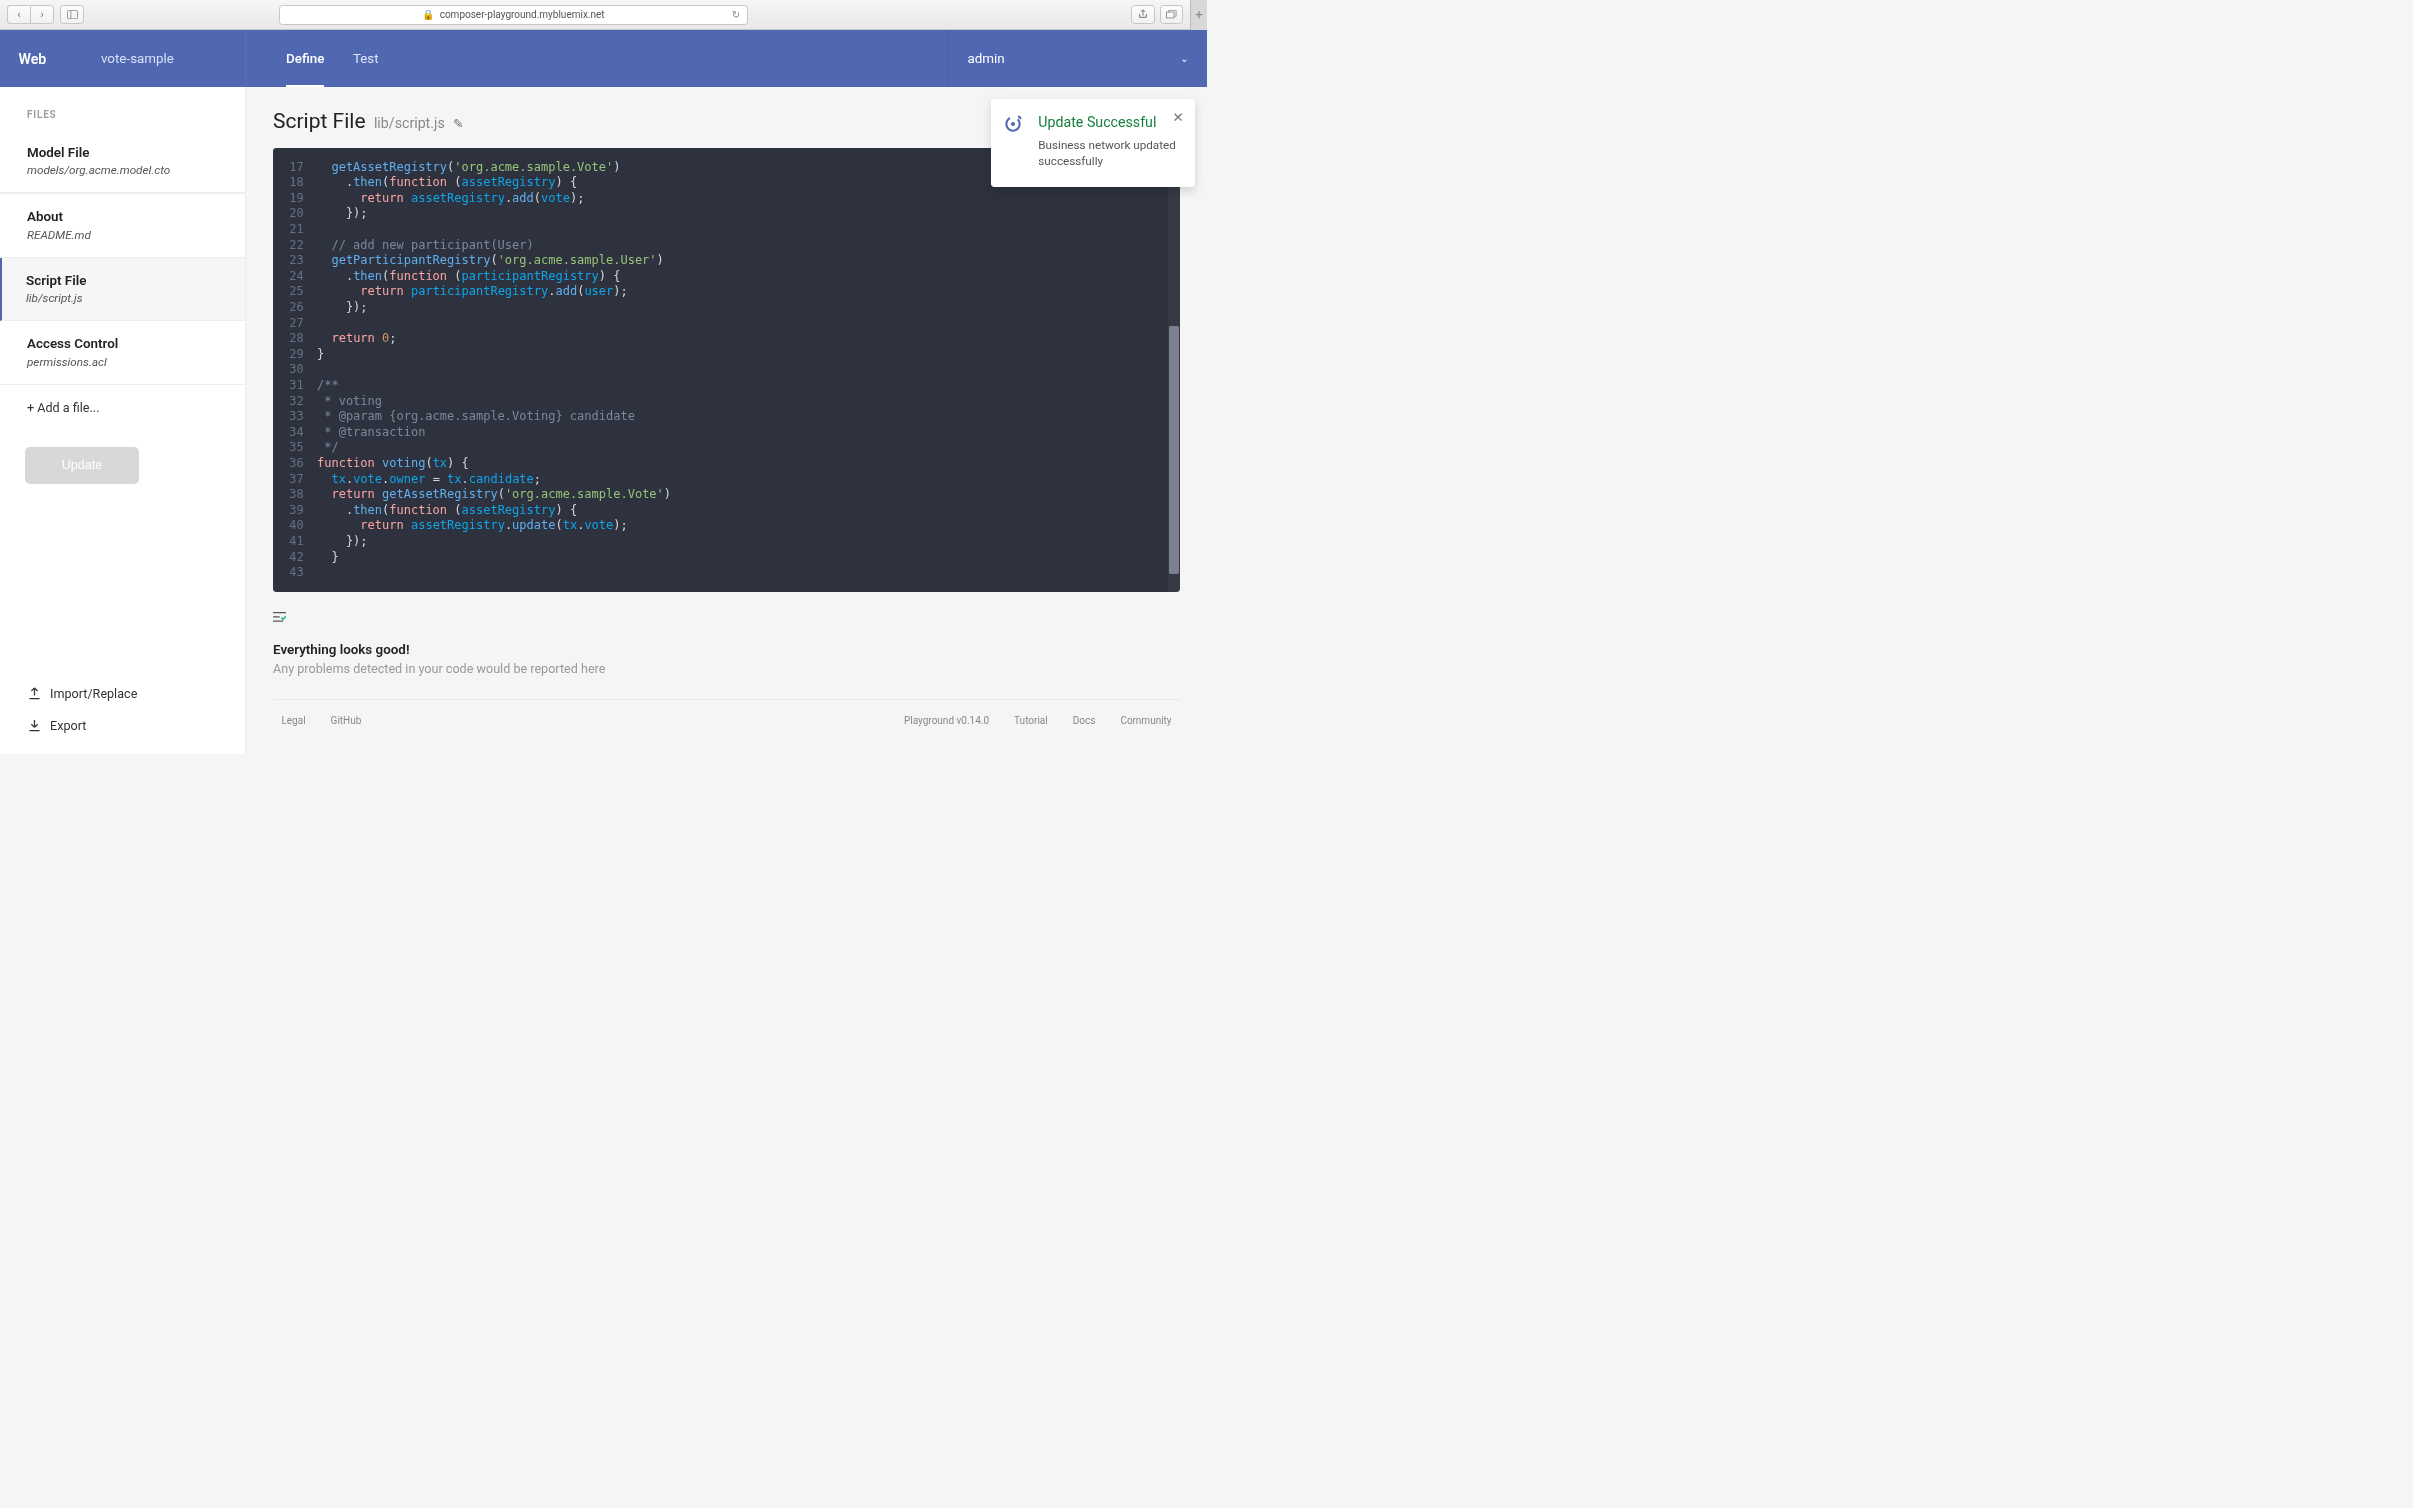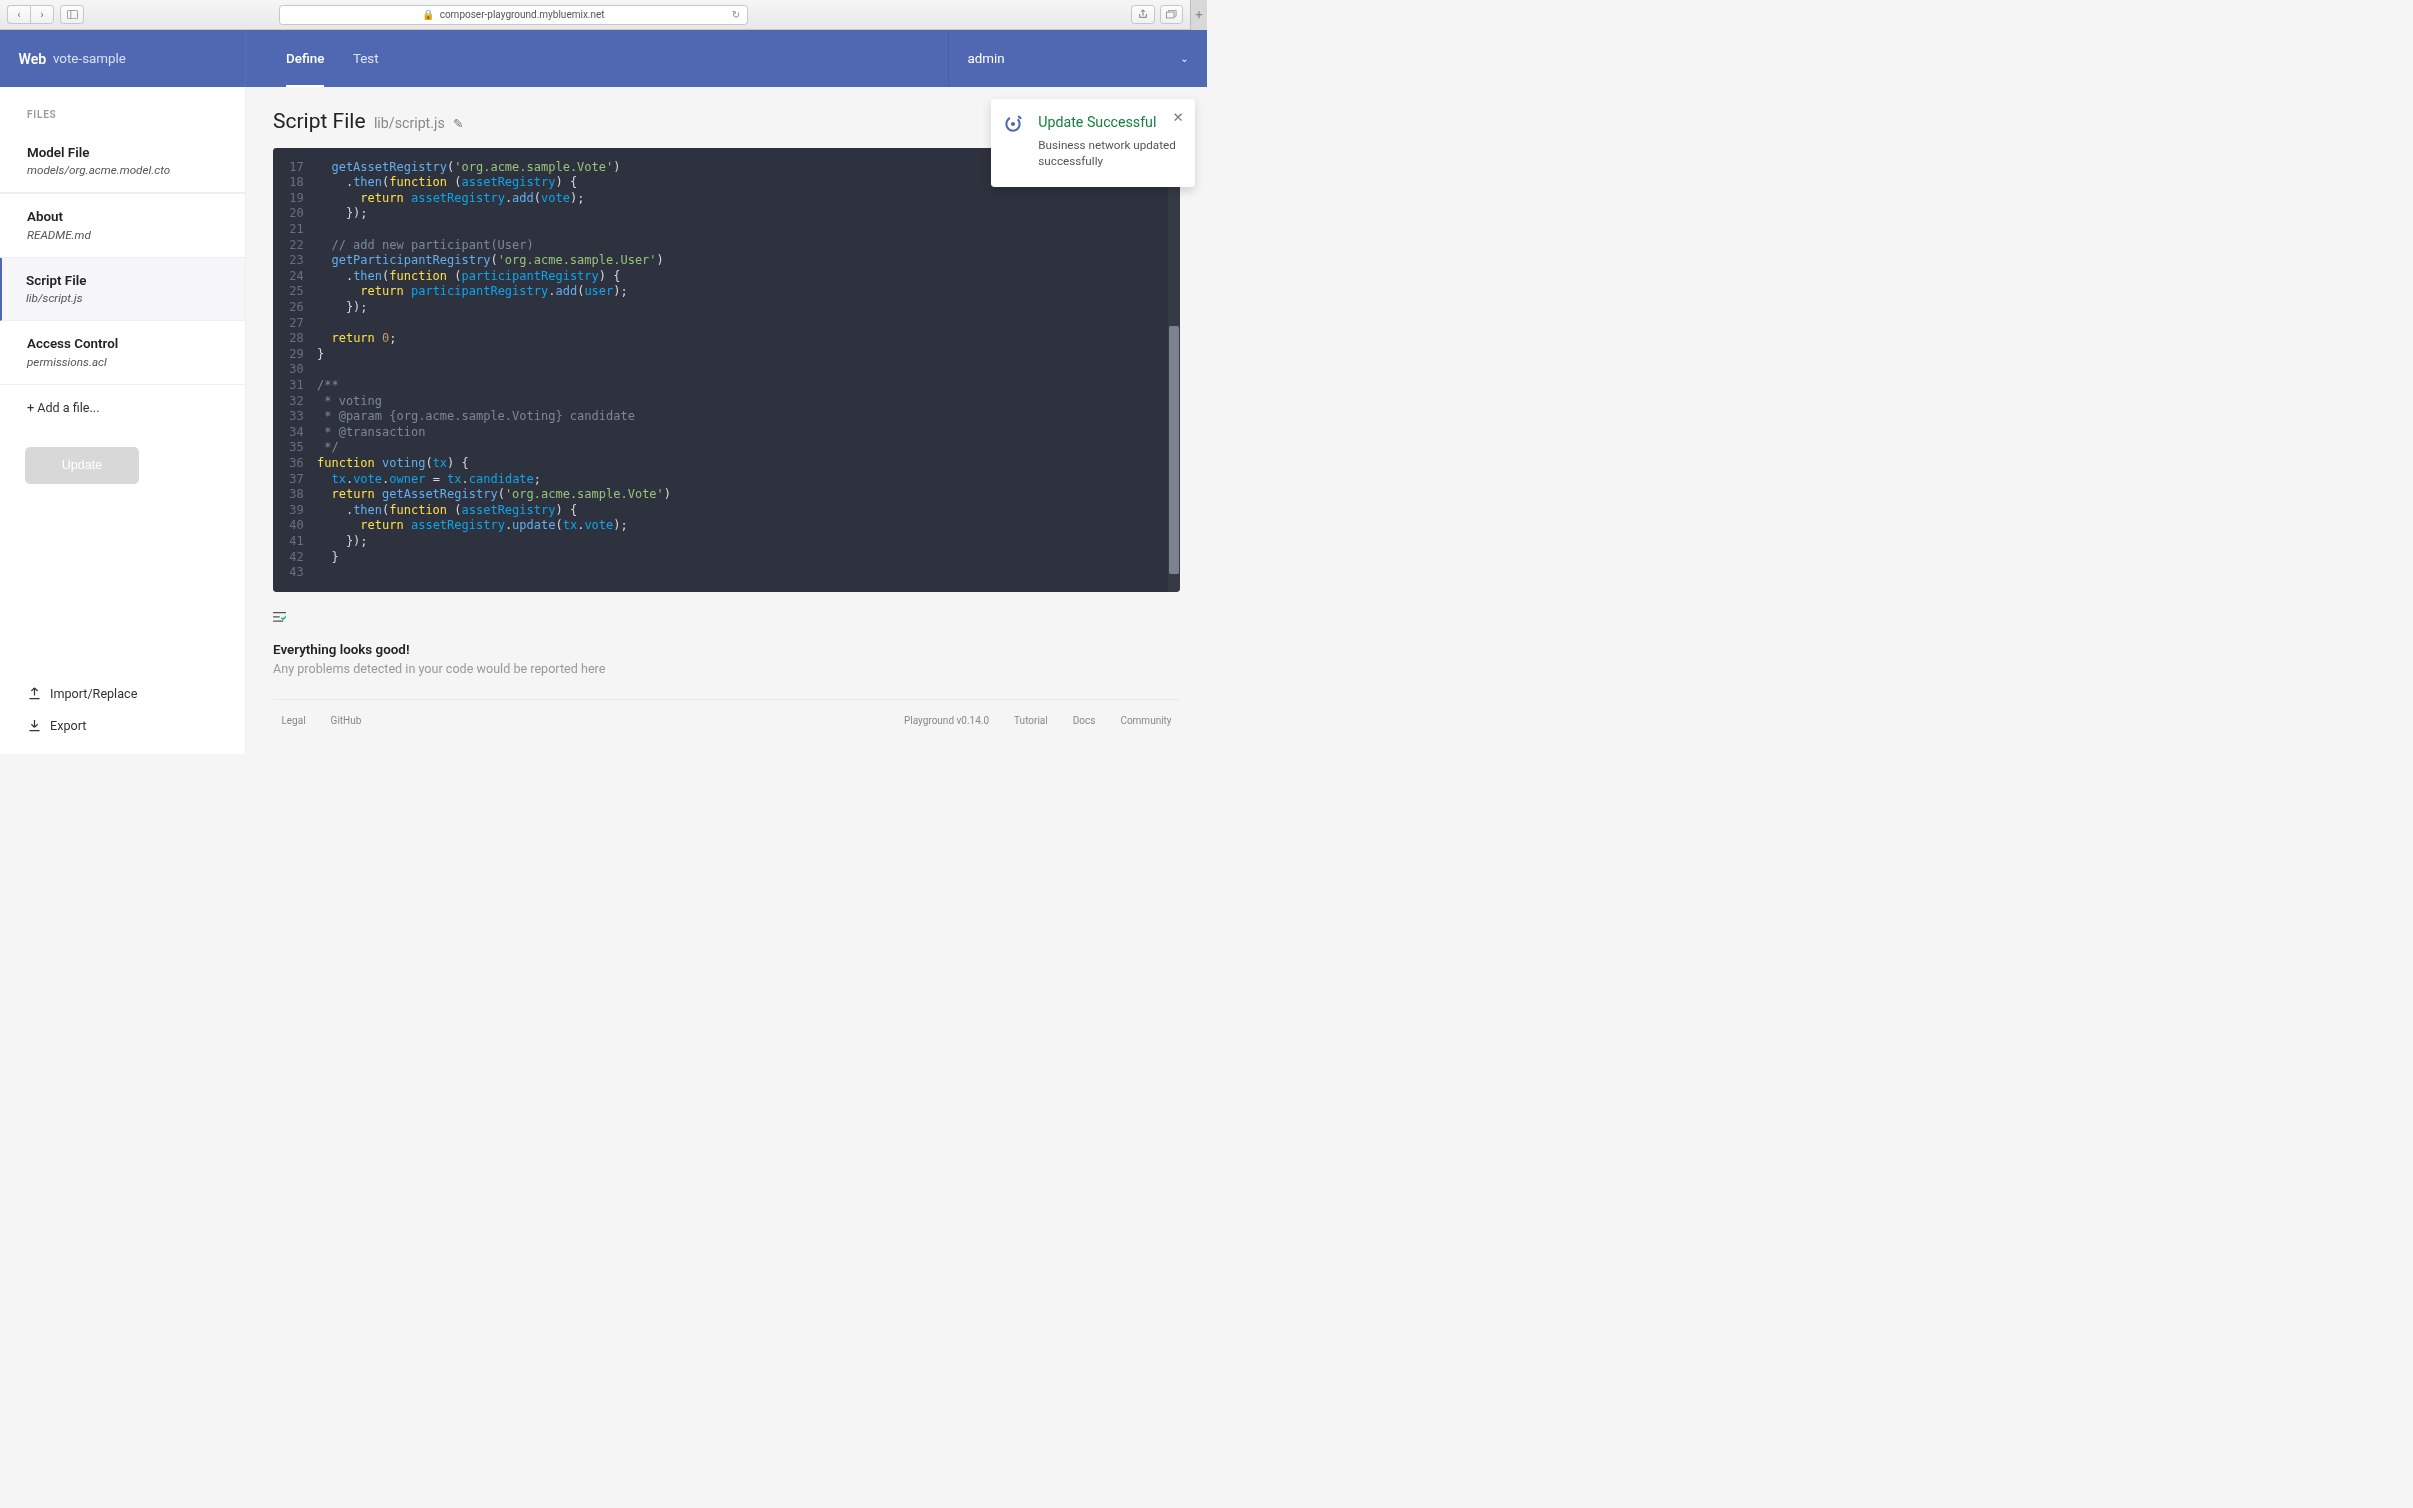--- a/index.html
+++ b/index.html
@@ -69,21 +69,21 @@
     }
     .header-left {
       width: 246px;
       display: flex;
       align-items: center;
       padding: 0 18.4px;
       gap: 6.7px;
       border-right: 0.8px solid rgba(255,255,255,0.06);
     }
     .header-left .web { font-weight: 600; font-size: 14.2px; }
-    .header-left .proj { font-size: 13.4px; color: #d8e0f5; }
+    .header-left .proj { font-size: 13.4px; color: #d8e0f5; margin-left: 48px; }
     .header-tabs {
       display: flex;
       align-items: flex-end;
       padding: 0 40px;
       gap: 28.5px;
       flex: 1;
     }
     .hdr-tab {
       height: 100%;
       display: flex;
@@ -207,21 +207,21 @@
       position: absolute; right: 0.8px; width: 10px;
       background: #7d8290; border-radius: 1.7px;
       top: 40%; height: 56%;
     }
     .line { display: flex; white-space: pre; }
     .gutter {
       width: 44px; text-align: right; padding-right: 13.4px;
       color: #6a7080; user-select: none;
     }
     .code { color: #d5d7dd; }
-    .kw { color: #fde047; }       
+    .kw { color: #fca5a5; }       
     .fn { color: #61afef; }       
     .str { color: #98c379; }      
     .var { color: #0ea5e9; }      
     .num { color: #d19a66; }
     .cmt { color: #7d8799; }      
     .op { color: #d5d7dd; }
     
     .status-ok {
       display: flex; align-items: flex-start; gap: 17px;
       padding: 15px 0 23.5px;

